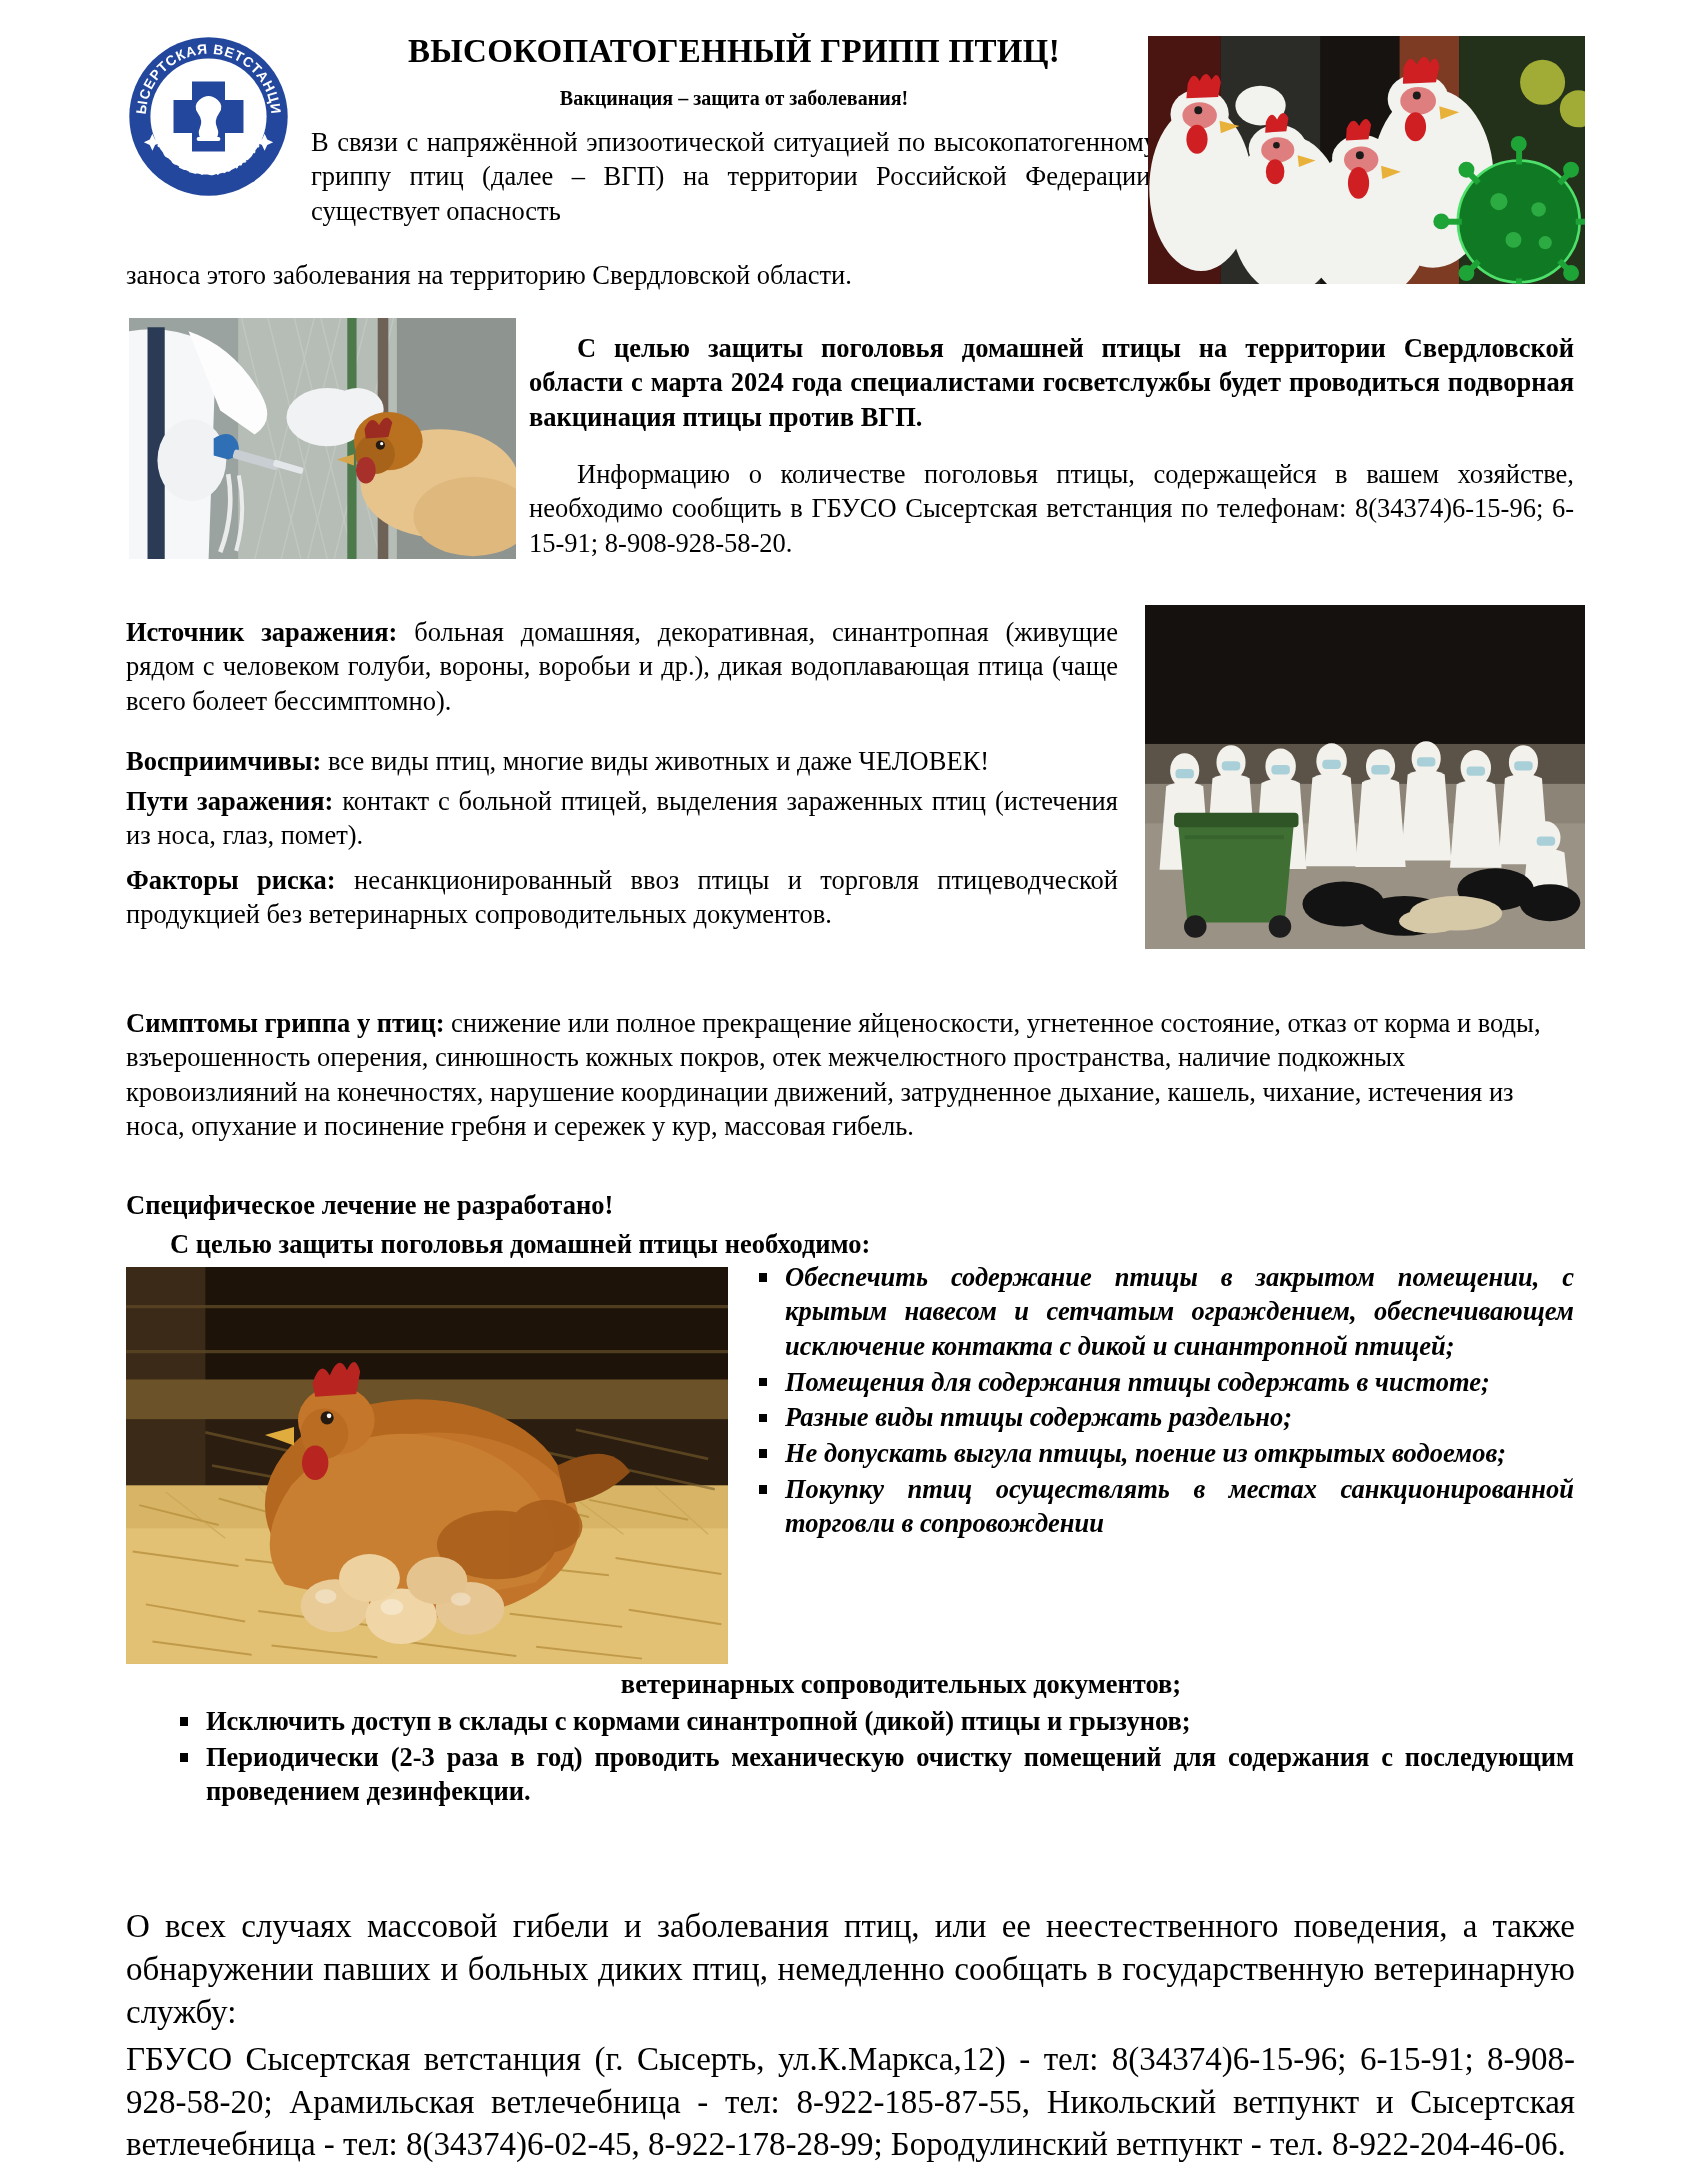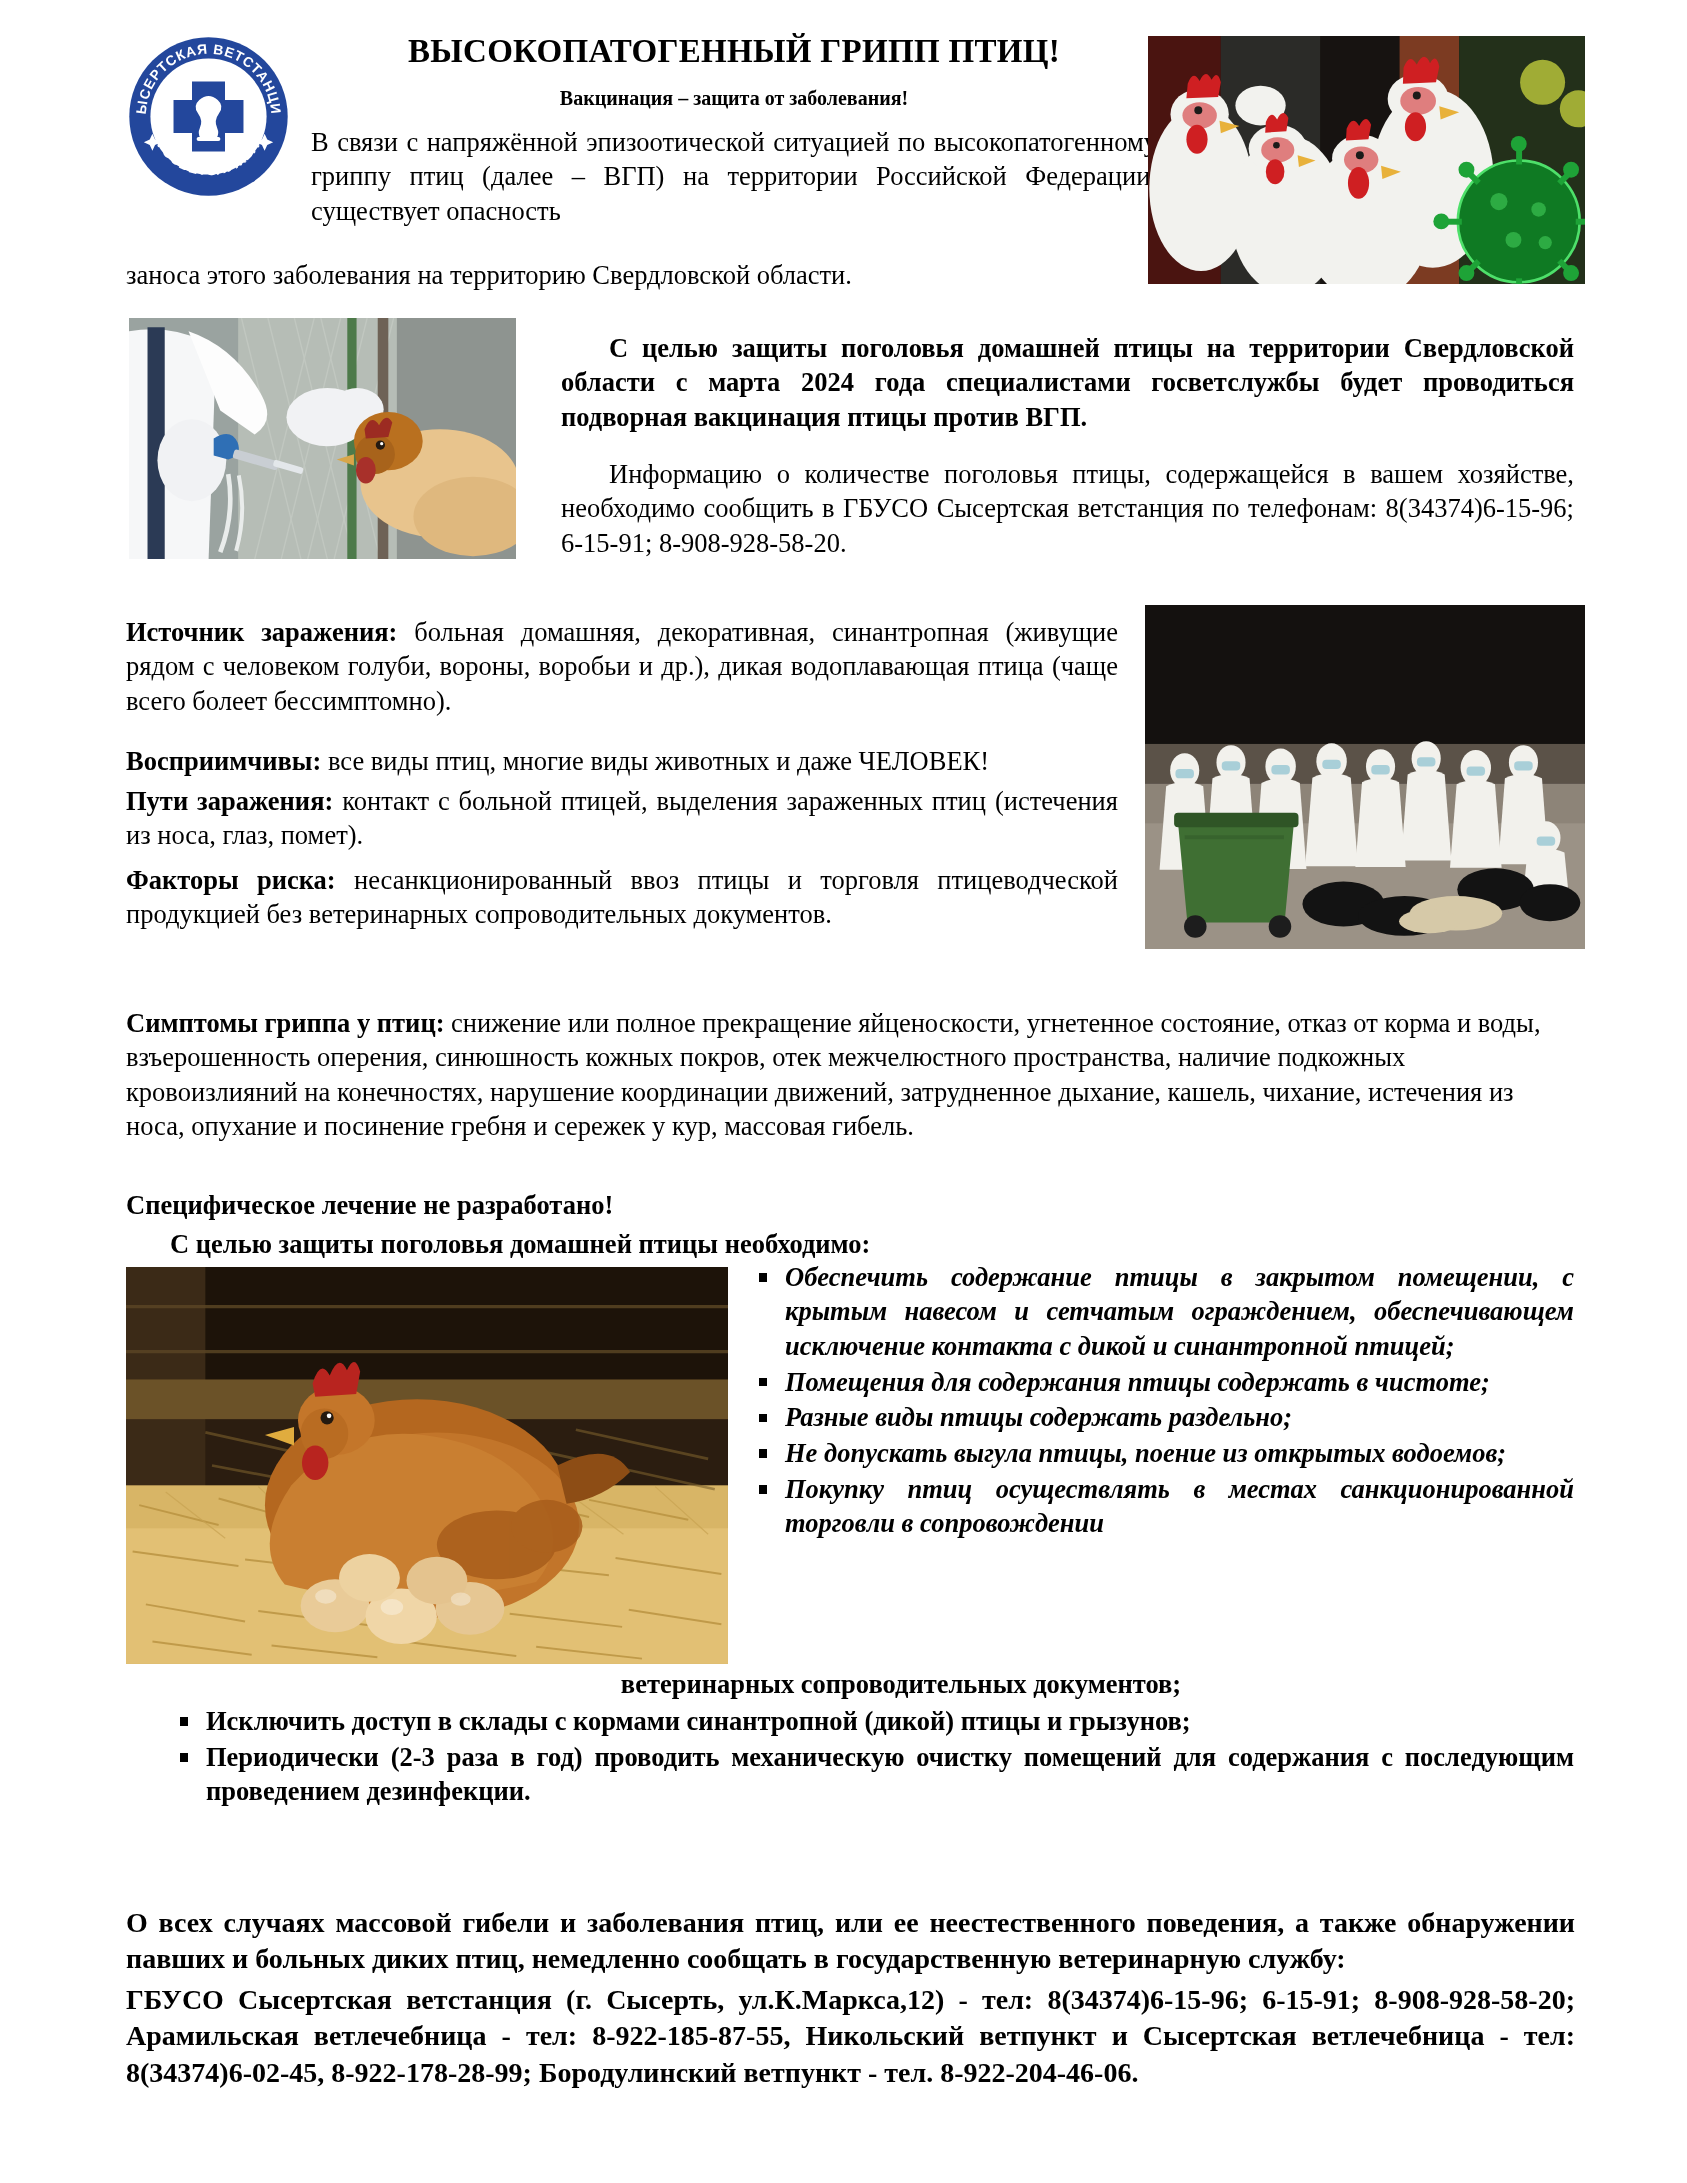--- a/index.html
+++ b/index.html
@@ -25,21 +25,21 @@
   }
 
   
   .p {
     font-size: 26.5px;
     line-height: 1.30;
     text-align: justify;
     margin: 0;
   }
   .p.bold { font-weight: bold; }
-  .indent { text-indent: 48px; margin-left: 32px; }
+  .indent { text-indent: 48px; }
   .lead { font-weight: bold; }
 
   
   .header {
     position: relative;
     padding: 28px 73px 0 73px;
     min-height: 278px;
   }
   .logo-wrap {
     position: absolute;
@@ -136,21 +136,21 @@
     background: #000;
   }
 
   
   .footer {
     position: absolute;
     left: 126px;
     top: 1905px;
     width: 1449px;
   }
-  .footer .p { font-weight: bold; font-size: 28px; line-height: 1.30; }
+  .footer .p { font-weight: normal; font-size: 33px; line-height: 1.30; }
   .footer .contact { margin-top: 4px; }
 </style>
 </head>
 <body>
 
 <div class="page">
 
   <div class="header">
 
     <div class="logo-wrap">

